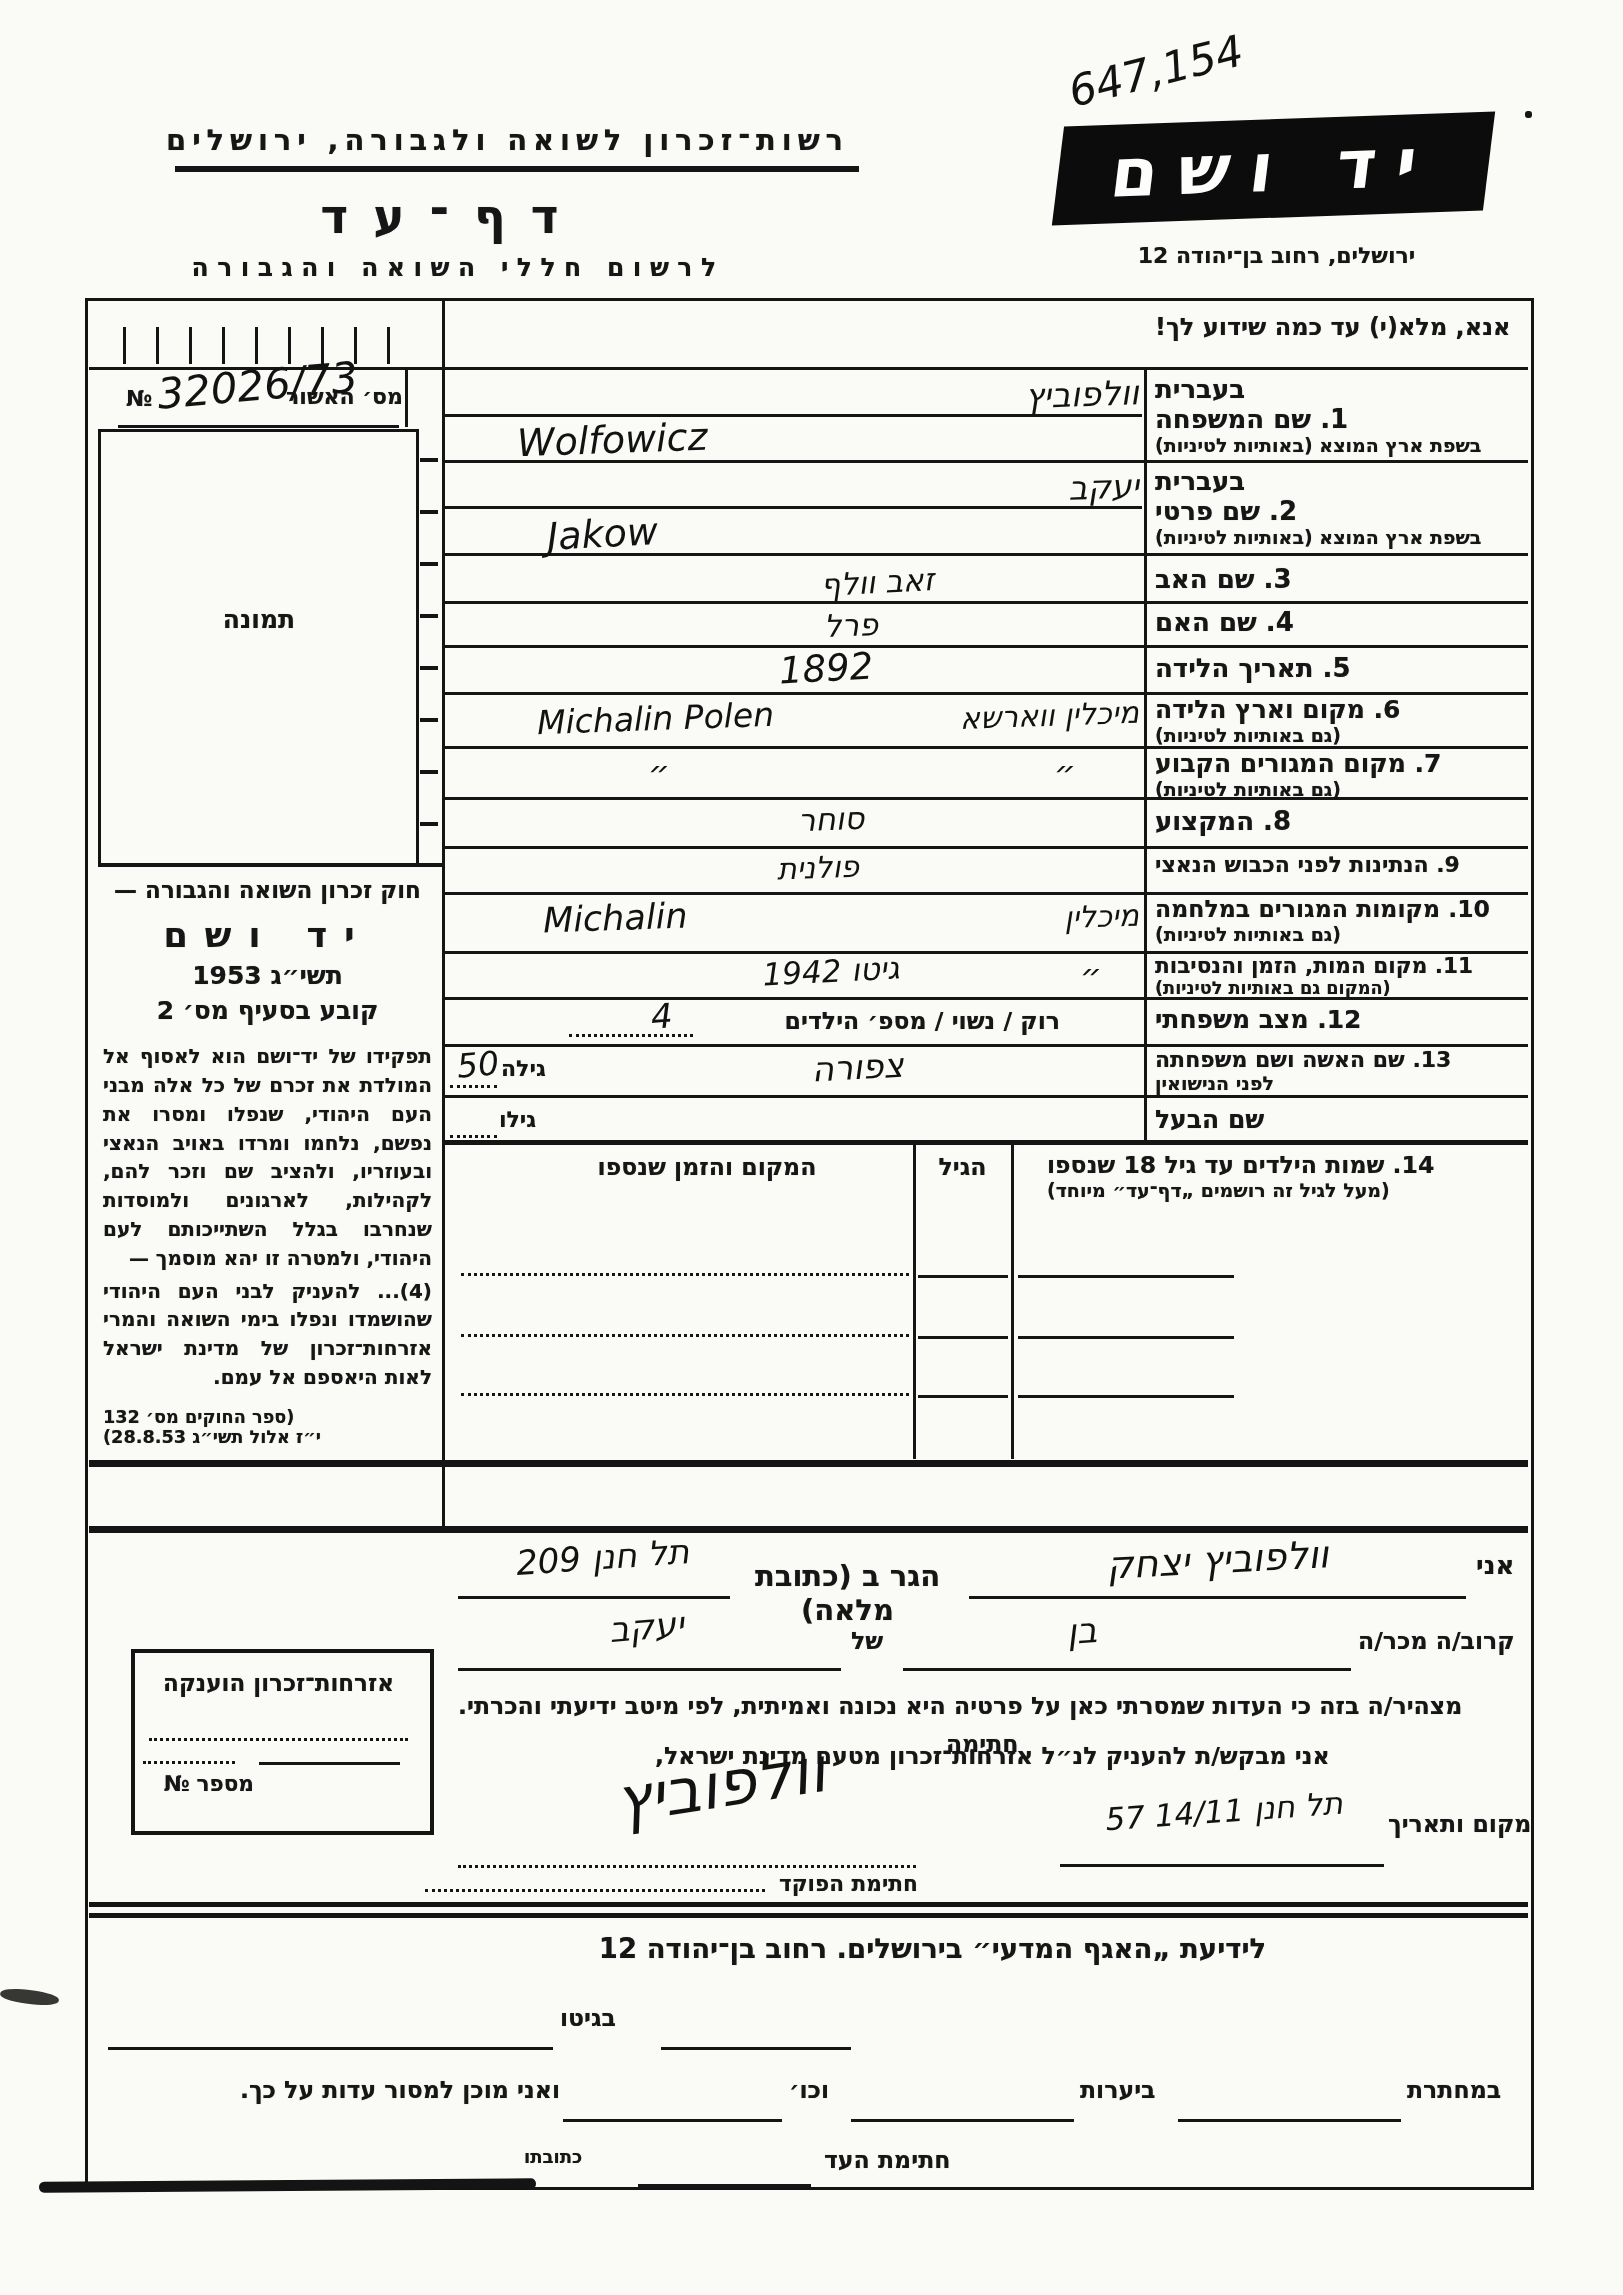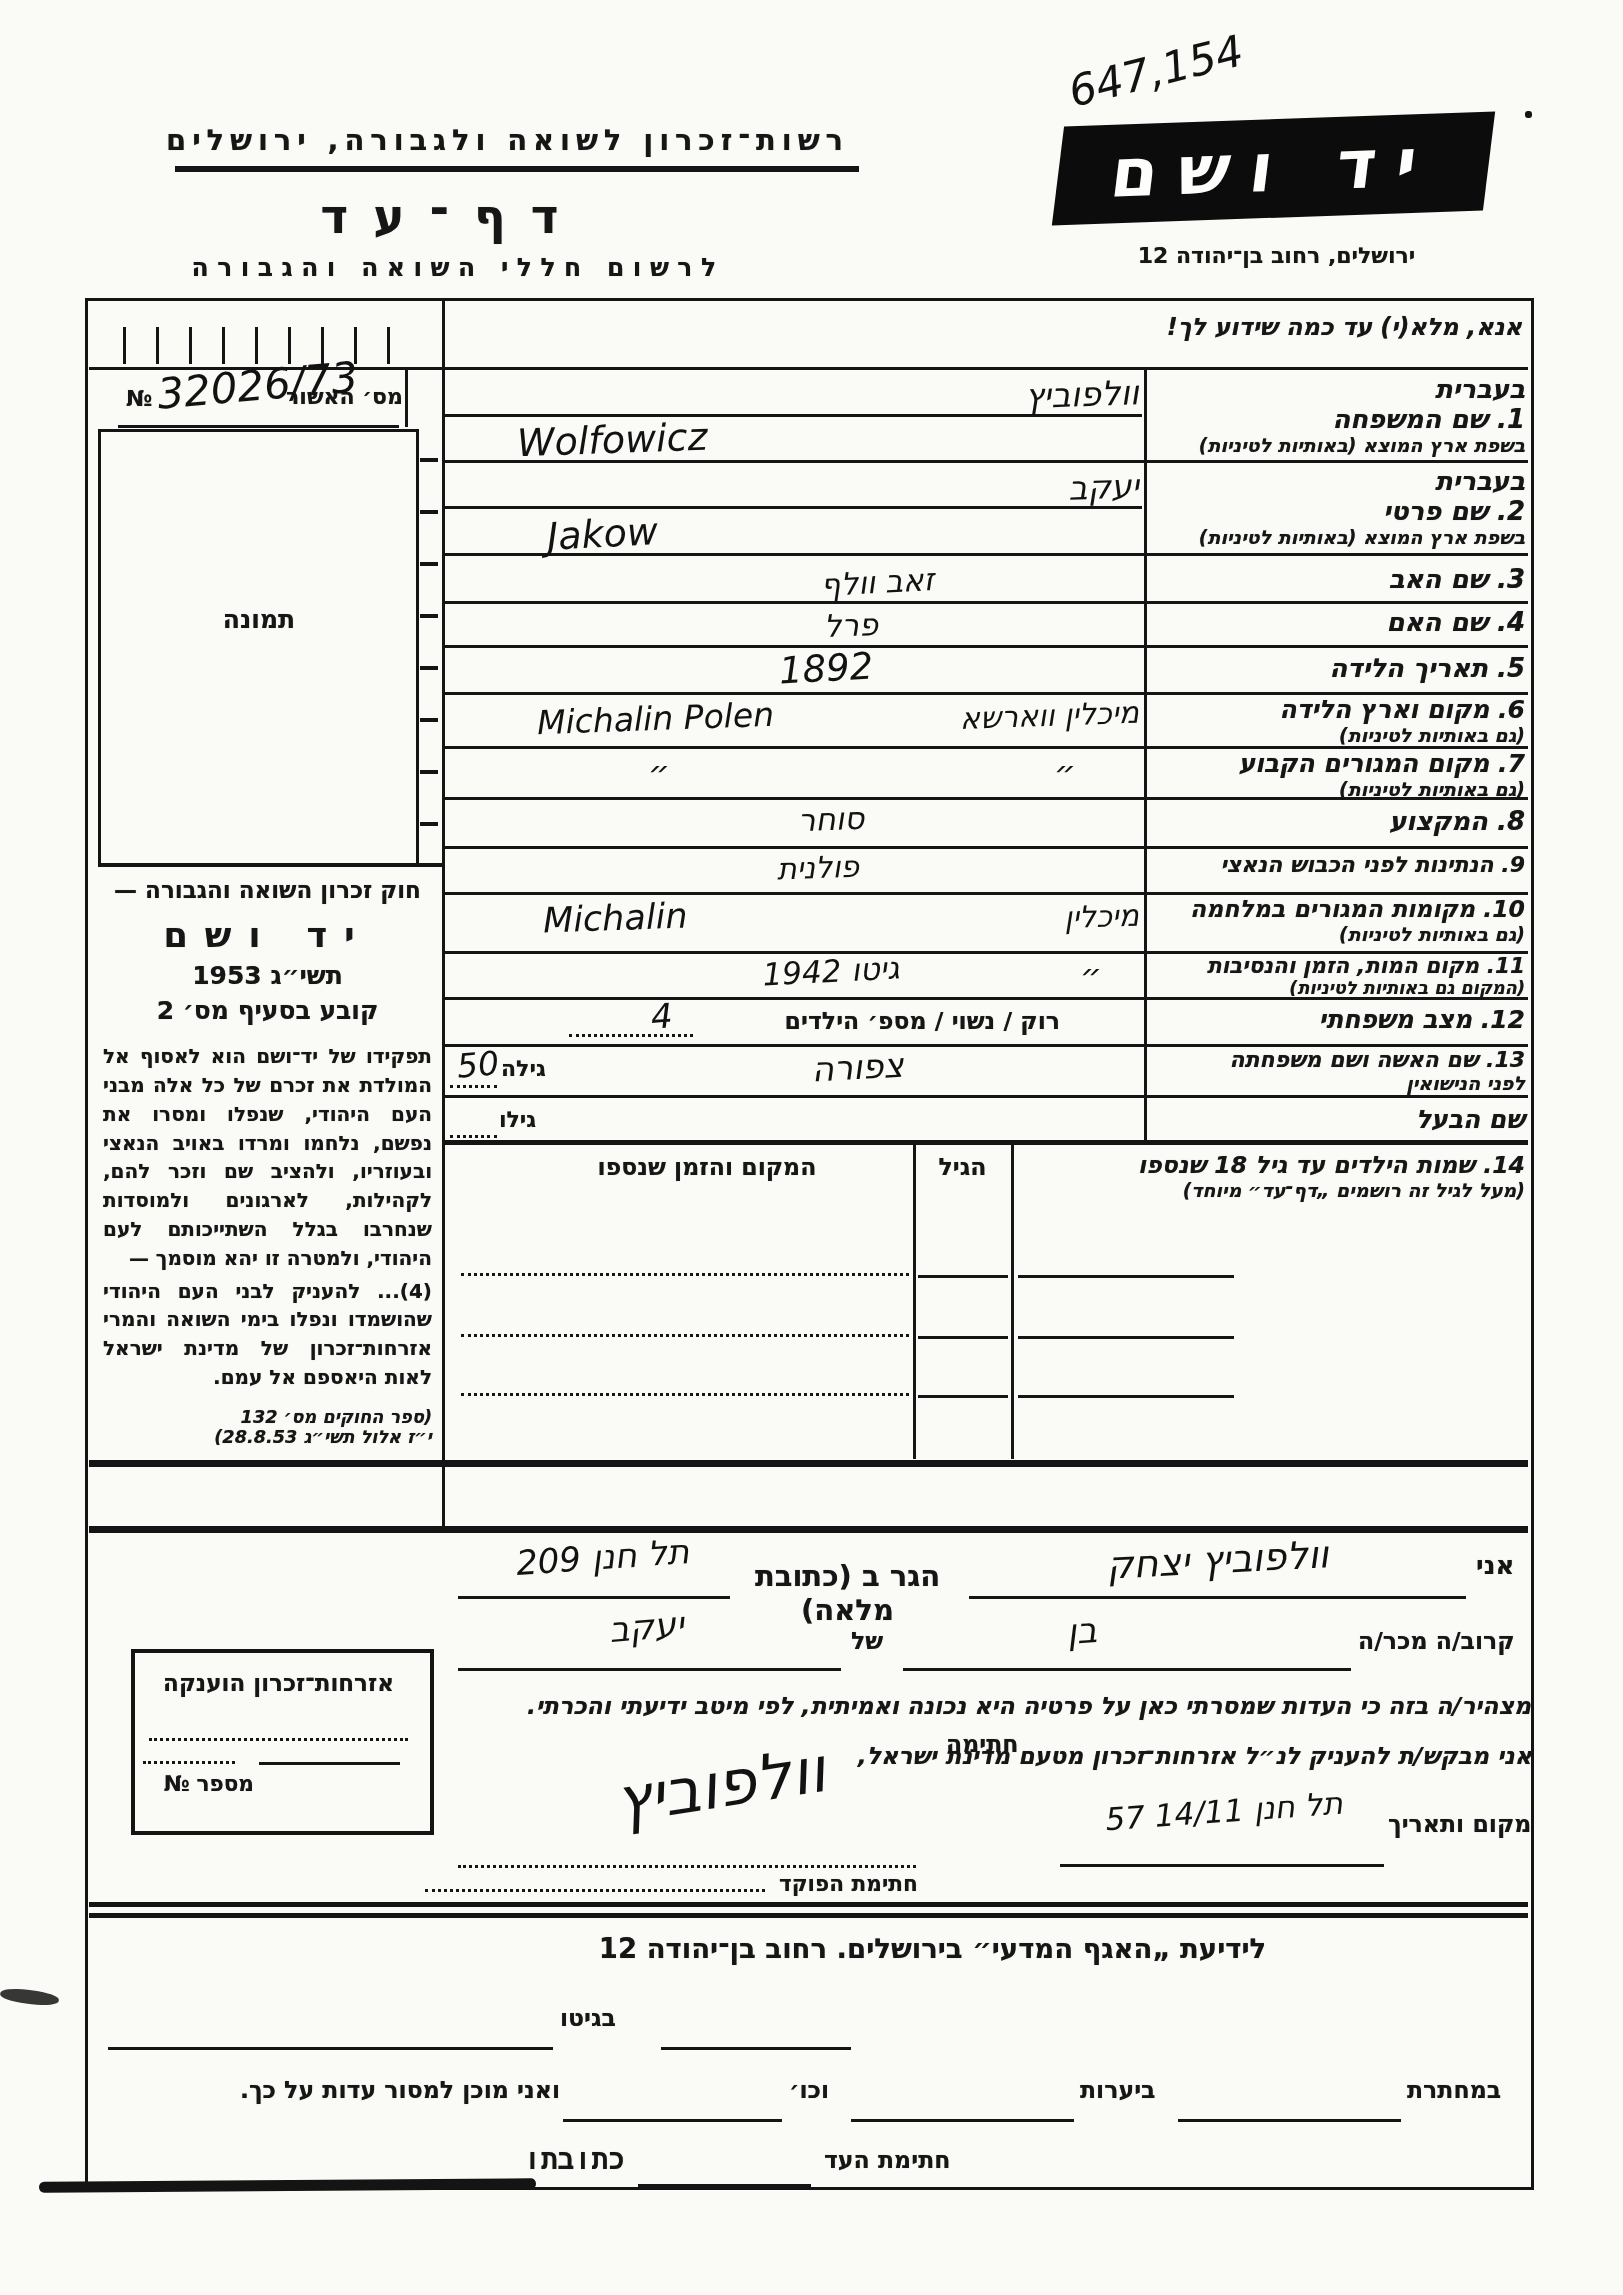--- a/index.html
+++ b/index.html
@@ -3,21 +3,21 @@
 <meta charset="utf-8">
 <style>
   html,body{margin:0;padding:0;background:#e8e8e4;}
   .page{position:relative;width:1623px;height:2295px;margin:0 auto;background:#fafaf6;
         font-family:"DejaVu Sans",sans-serif;color:#161616;overflow:hidden;}
   .abs{position:absolute;}
   .ink{color:#161616;text-shadow:0 0 0.7px rgba(10,10,10,.55);}
   .b{font-weight:700;}
   .rtl{direction:rtl;unicode-bidi:embed;}
   .ctr{text-align:center;}
-  .rgt{text-align:right;font-style:italic;}
+  .rgt{text-align:left;}
   .rule{position:absolute;background:#151515;height:2.6px;}
   .vrule{position:absolute;background:#151515;width:2.6px;}
   .dots{position:absolute;border-bottom:3.3px dotted #151515;height:0;}
   .hw{font-family:"DejaVu Sans",sans-serif;font-style:italic;color:#121212;white-space:nowrap;}
   .box{position:absolute;border:3.3px solid #141414;}
   .logo{background:#0c0c0c;color:#fdfdfb;transform:skewX(-9deg) rotate(-2deg);}
   .ticks-v{position:absolute;background:repeating-linear-gradient(90deg,#141414 0 3.3px,transparent 3.3px 33px);}
   .ticks-h{position:absolute;background:repeating-linear-gradient(180deg,#141414 0 3.9px,transparent 3.9px 52px);}
   .blob{position:absolute;background:#141414;border-radius:45%;}
   p{margin:0;}
@@ -224,20 +224,20 @@
   <div class="abs ink b rtl" style="left:1407px;top:2076px;font-size:23.6px;">במחתרת</div>
   <div class="rule" style="left:1178px;top:2119px;width:223px;"></div>
   <div class="abs ink b rtl" style="left:1080px;top:2076px;font-size:23.6px;">ביערות</div>
   <div class="rule" style="left:851px;top:2119px;width:223px;"></div>
   <div class="abs ink b rtl" style="left:789px;top:2076px;font-size:23.6px;">וכו׳</div>
   <div class="rule" style="left:563px;top:2119px;width:219px;"></div>
   <div class="abs ink b rtl" style="left:108px;top:2076px;width:452px;font-size:23.6px;">ואני מוכן למסור עדות על כך.</div>
 
   <div class="abs ink b rtl" style="left:817px;top:2146px;font-size:23.6px;margin-left:7px;">חתימת העד</div>
   <div class="rule" style="left:638px;top:2184px;width:173px;"></div>
-  <div class="abs ink b rtl" style="left:524px;top:2146px;font-size:28px;font-family:Liberation Mono, monospace;">כתובתו</div>
+  <div class="abs ink b rtl" style="left:524px;top:2146px;font-size:18px;">כתובתו</div>
   <div class="rule" style="left:327px;top:2184px;width:190px;"></div>
 
   <div class="blob" style="left:0px;top:1990px;width:59px;height:14.4px;transform:rotate(7deg);opacity:.85;"></div>
   <div class="blob" style="left:39px;top:2180px;width:497px;height:10.5px;border-radius:5.2px;transform:rotate(-0.4deg);"></div>
   <div class="blob" style="left:1525px;top:111px;width:6.5px;height:6.5px;"></div>
 </div>
 
 
 </body></html>

